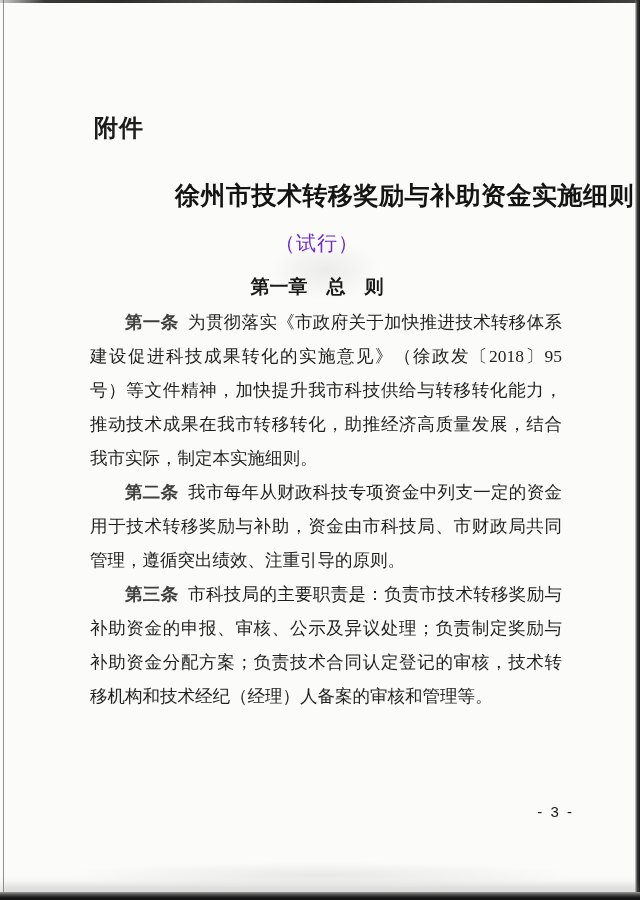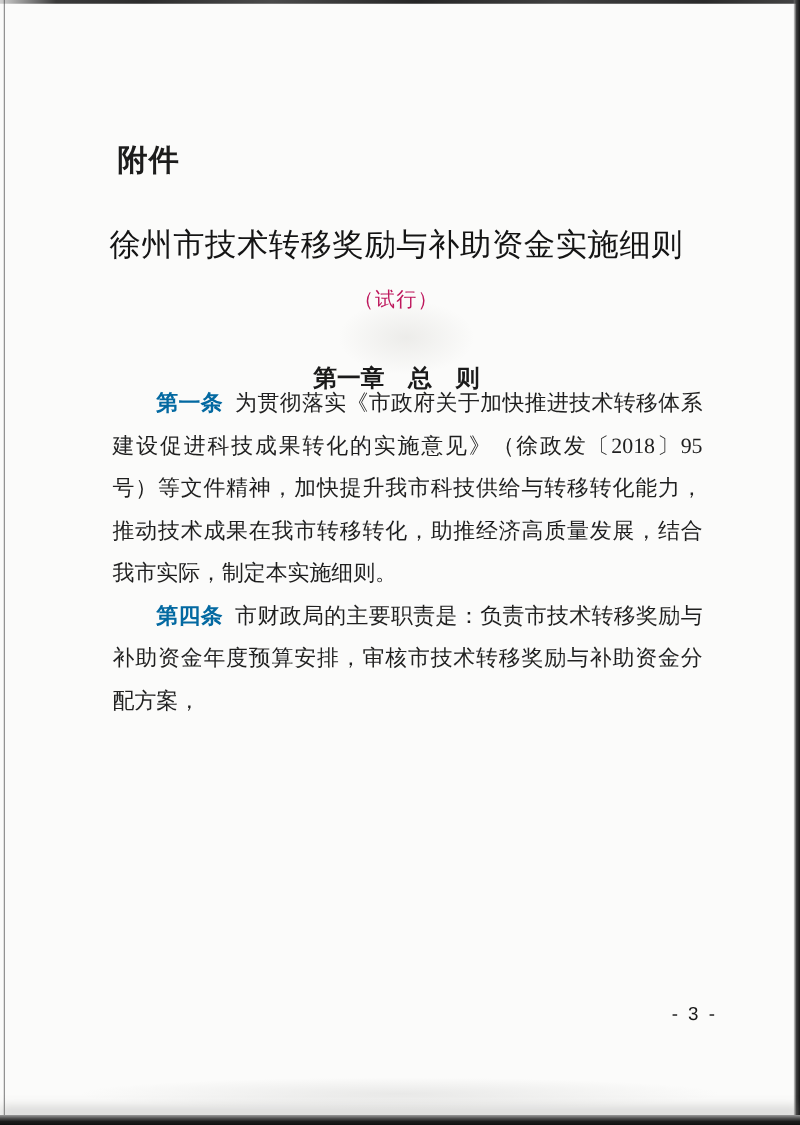--- a/index.html
+++ b/index.html
@@ -64,39 +64,39 @@
     font-family: "Liberation Sans", sans-serif;
     font-weight: 700;
     font-size: 24px;
     color: #1c1c1c;
     letter-spacing: 1px;
   }
   .doc-title {
     position: absolute;
     left: 0; right: 6px; top: 179px;
     margin: 0;
-    text-align: center;
+    text-align: right;
     font-family: "Liberation Sans", sans-serif;
-    font-weight: 400;
+    font-weight: 700;
     font-size: 25px;
     color: #141414;
     letter-spacing: 0.5px;
   }
   .doc-subtitle {
     position: absolute;
     left: 0; right: 6px; top: 230px;
     text-align: center;
-    font-size: 16px;
-    color: #be185d;
+    font-size: 20px;
+    color: #6d28d9;
     letter-spacing: 1px;
   }
   .chapter-heading {
     position: absolute;
     left: 0; right: 6px; top: 274px;
-    margin: 16px;
+    margin: 0;
     text-align: center;
     font-family: "Liberation Sans", sans-serif;
     font-weight: 700;
     font-size: 19px;
     color: #1a1a1a;
   }
   .body-text {
     position: absolute;
     left: 90px; top: 305px;
     width: 472px;
@@ -105,21 +105,21 @@
     color: #1f1f1f;
     text-align: justify;
   }
   .body-text p {
     margin: 0;
     text-indent: 2em;
   }
   .article-label {
     font-family: "Liberation Sans", sans-serif;
     font-weight: 700;
-    color: #0369a1;
+    color: #404040;
     margin-right: 0.55em;
     margin-top: 16px;
   }
   .page-number {
     position: absolute;
     right: 66px; top: 803px;
     font-size: 15px;
     color: #161616;
     letter-spacing: 2px;
     font-family: "Liberation Sans", sans-serif;
@@ -141,17 +141,20 @@
 
 <div class="doc-subtitle">（试行）</div>
 
 <h2 class="chapter-heading">第一章　总　则</h2>
 
 <div class="body-text">
   <p>
     <span class="article-label">第一条</span><span>为贯彻落实《市政府关于加快推进技术转移体系建设促进科技成果转化的实施意见》（徐政发〔2018〕95 号）等文件精神，加快提升我市科技供给与转移转化能力，推动技术成果在我市转移转化，助推经济高质量发展，结合我市实际，制定本实施细则。</span>
   </p>
   <p>
-    <span class="article-label">第四条</span><span>市财政局的主要职责是：负责市技术转移奖励与补助资金年度预算安排，审核市技术转移奖励与补助资金分配方案，</span>
+    <span class="article-label">第二条</span><span>我市每年从财政科技专项资金中列支一定的资金用于技术转移奖励与补助，资金由市科技局、市财政局共同管理，遵循突出绩效、注重引导的原则。</span>
+  </p>
+  <p>
+    <span class="article-label">第三条</span><span>市科技局的主要职责是：负责市技术转移奖励与补助资金的申报、审核、公示及异议处理；负责制定奖励与补助资金分配方案；负责技术合同认定登记的审核，技术转移机构和技术经纪（经理）人备案的审核和管理等。</span>
   </p>
 </div>
 
 <div class="page-number">- 3 -</div>
 
 </body></html>

